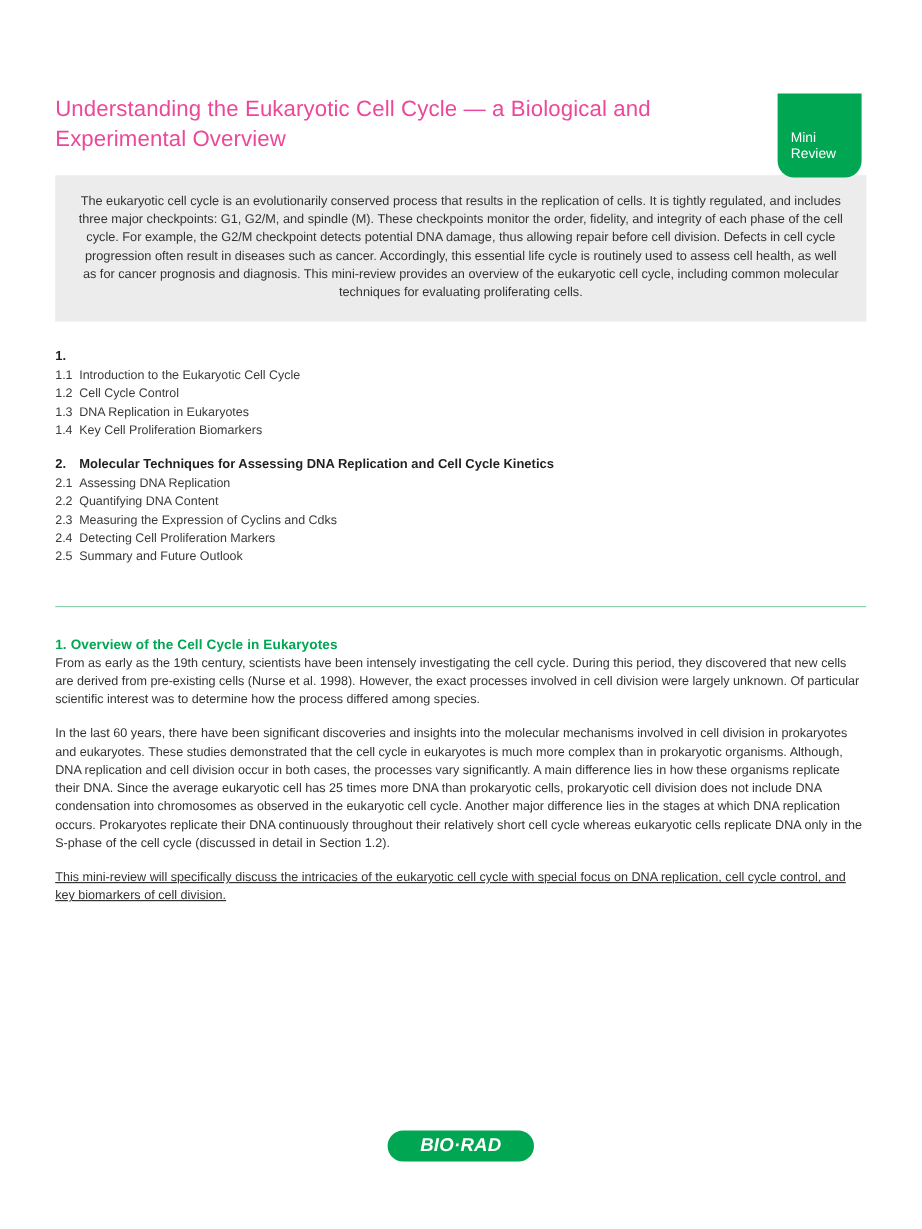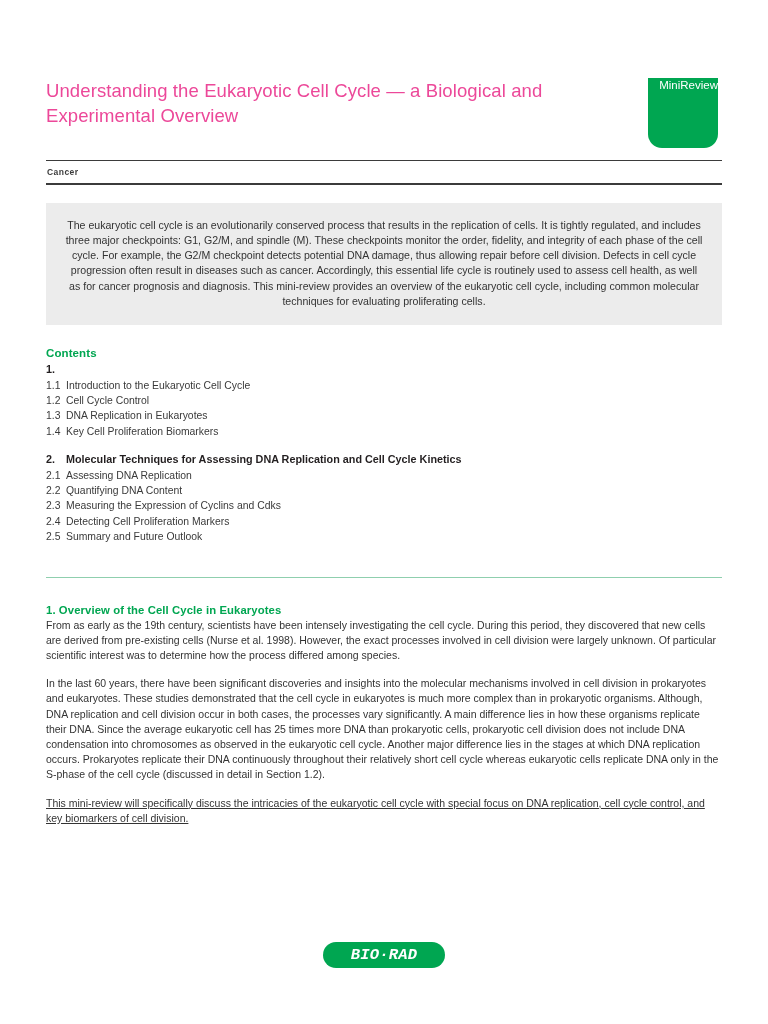--- a/index.html
+++ b/index.html
@@ -50,21 +50,21 @@
   .mini-review-tab {
     position: absolute;
     top: 78px;
     right: 50px;
     width: 70px;
     height: 70px;
     background: #00a651;
     border-radius: 0 0 14px 14px;
     box-sizing: border-box;
     display: flex;
-    flex-direction: row;
+    flex-direction: column;
     justify-content: flex-end;
     padding: 0 0 12px 11px;
   }
   .mini-review-tab .mr-line {
     color: #ffffff;
     font-size: 11.5px;
     line-height: 14px;
     font-weight: 400;
   }
 
@@ -185,51 +185,45 @@
     display: flex;
     align-items: center;
     justify-content: center;
   }
   .biorad-logo .logo-text {
     color: #ffffff;
     font-size: 15.5px;
     font-weight: 700;
     font-style: italic;
     letter-spacing: 0.2px;
-    font-family: Liberation Mono, monospace;
+    font-family: Liberation Sans, sans-serif;
   }
 </style>
 </head>
 <body>
 
 <div class="page">
 
   <div class="header">
     <div class="title-row">
       <h1 class="doc-title">Understanding the Eukaryotic Cell Cycle — a Biological and Experimental Overview</h1>
     </div>
 
     <div class="mini-review-tab">
       <span class="mr-line">Mini</span>
       <span class="mr-line">Review</span>
     </div>
   </div>
 
-  <div class="rule-block">
-    <div class="rule-dark"></div>
-    <div class="category">Cancer</div>
-    <div class="rule-dark"></div>
-  </div>
 
   <div class="abstract">
     <p>The eukaryotic cell cycle is an evolutionarily conserved process that results in the replication of cells. It is tightly regulated, and includes three major checkpoints: G1, G2/M, and spindle (M). These checkpoints monitor the order, fidelity, and integrity of each phase of the cell cycle. For example, the G2/M checkpoint detects potential DNA damage, thus allowing repair before cell division. Defects in cell cycle progression often result in diseases such as cancer. Accordingly, this essential life cycle is routinely used to assess cell health, as well as for cancer prognosis and diagnosis. This mini-review provides an overview of the eukaryotic cell cycle, including common molecular techniques for evaluating proliferating cells.</p>
   </div>
 
   <div class="contents">
-    <div class="contents-heading">Contents</div>
 
     <div class="toc-section">
       <div class="toc-head">
         <span class="num">1.</span>
       </div>
       <div class="toc-item">
         <span class="num">1.1</span>
         <span>Introduction to the Eukaryotic Cell Cycle</span>
       </div>
       <div class="toc-item">

